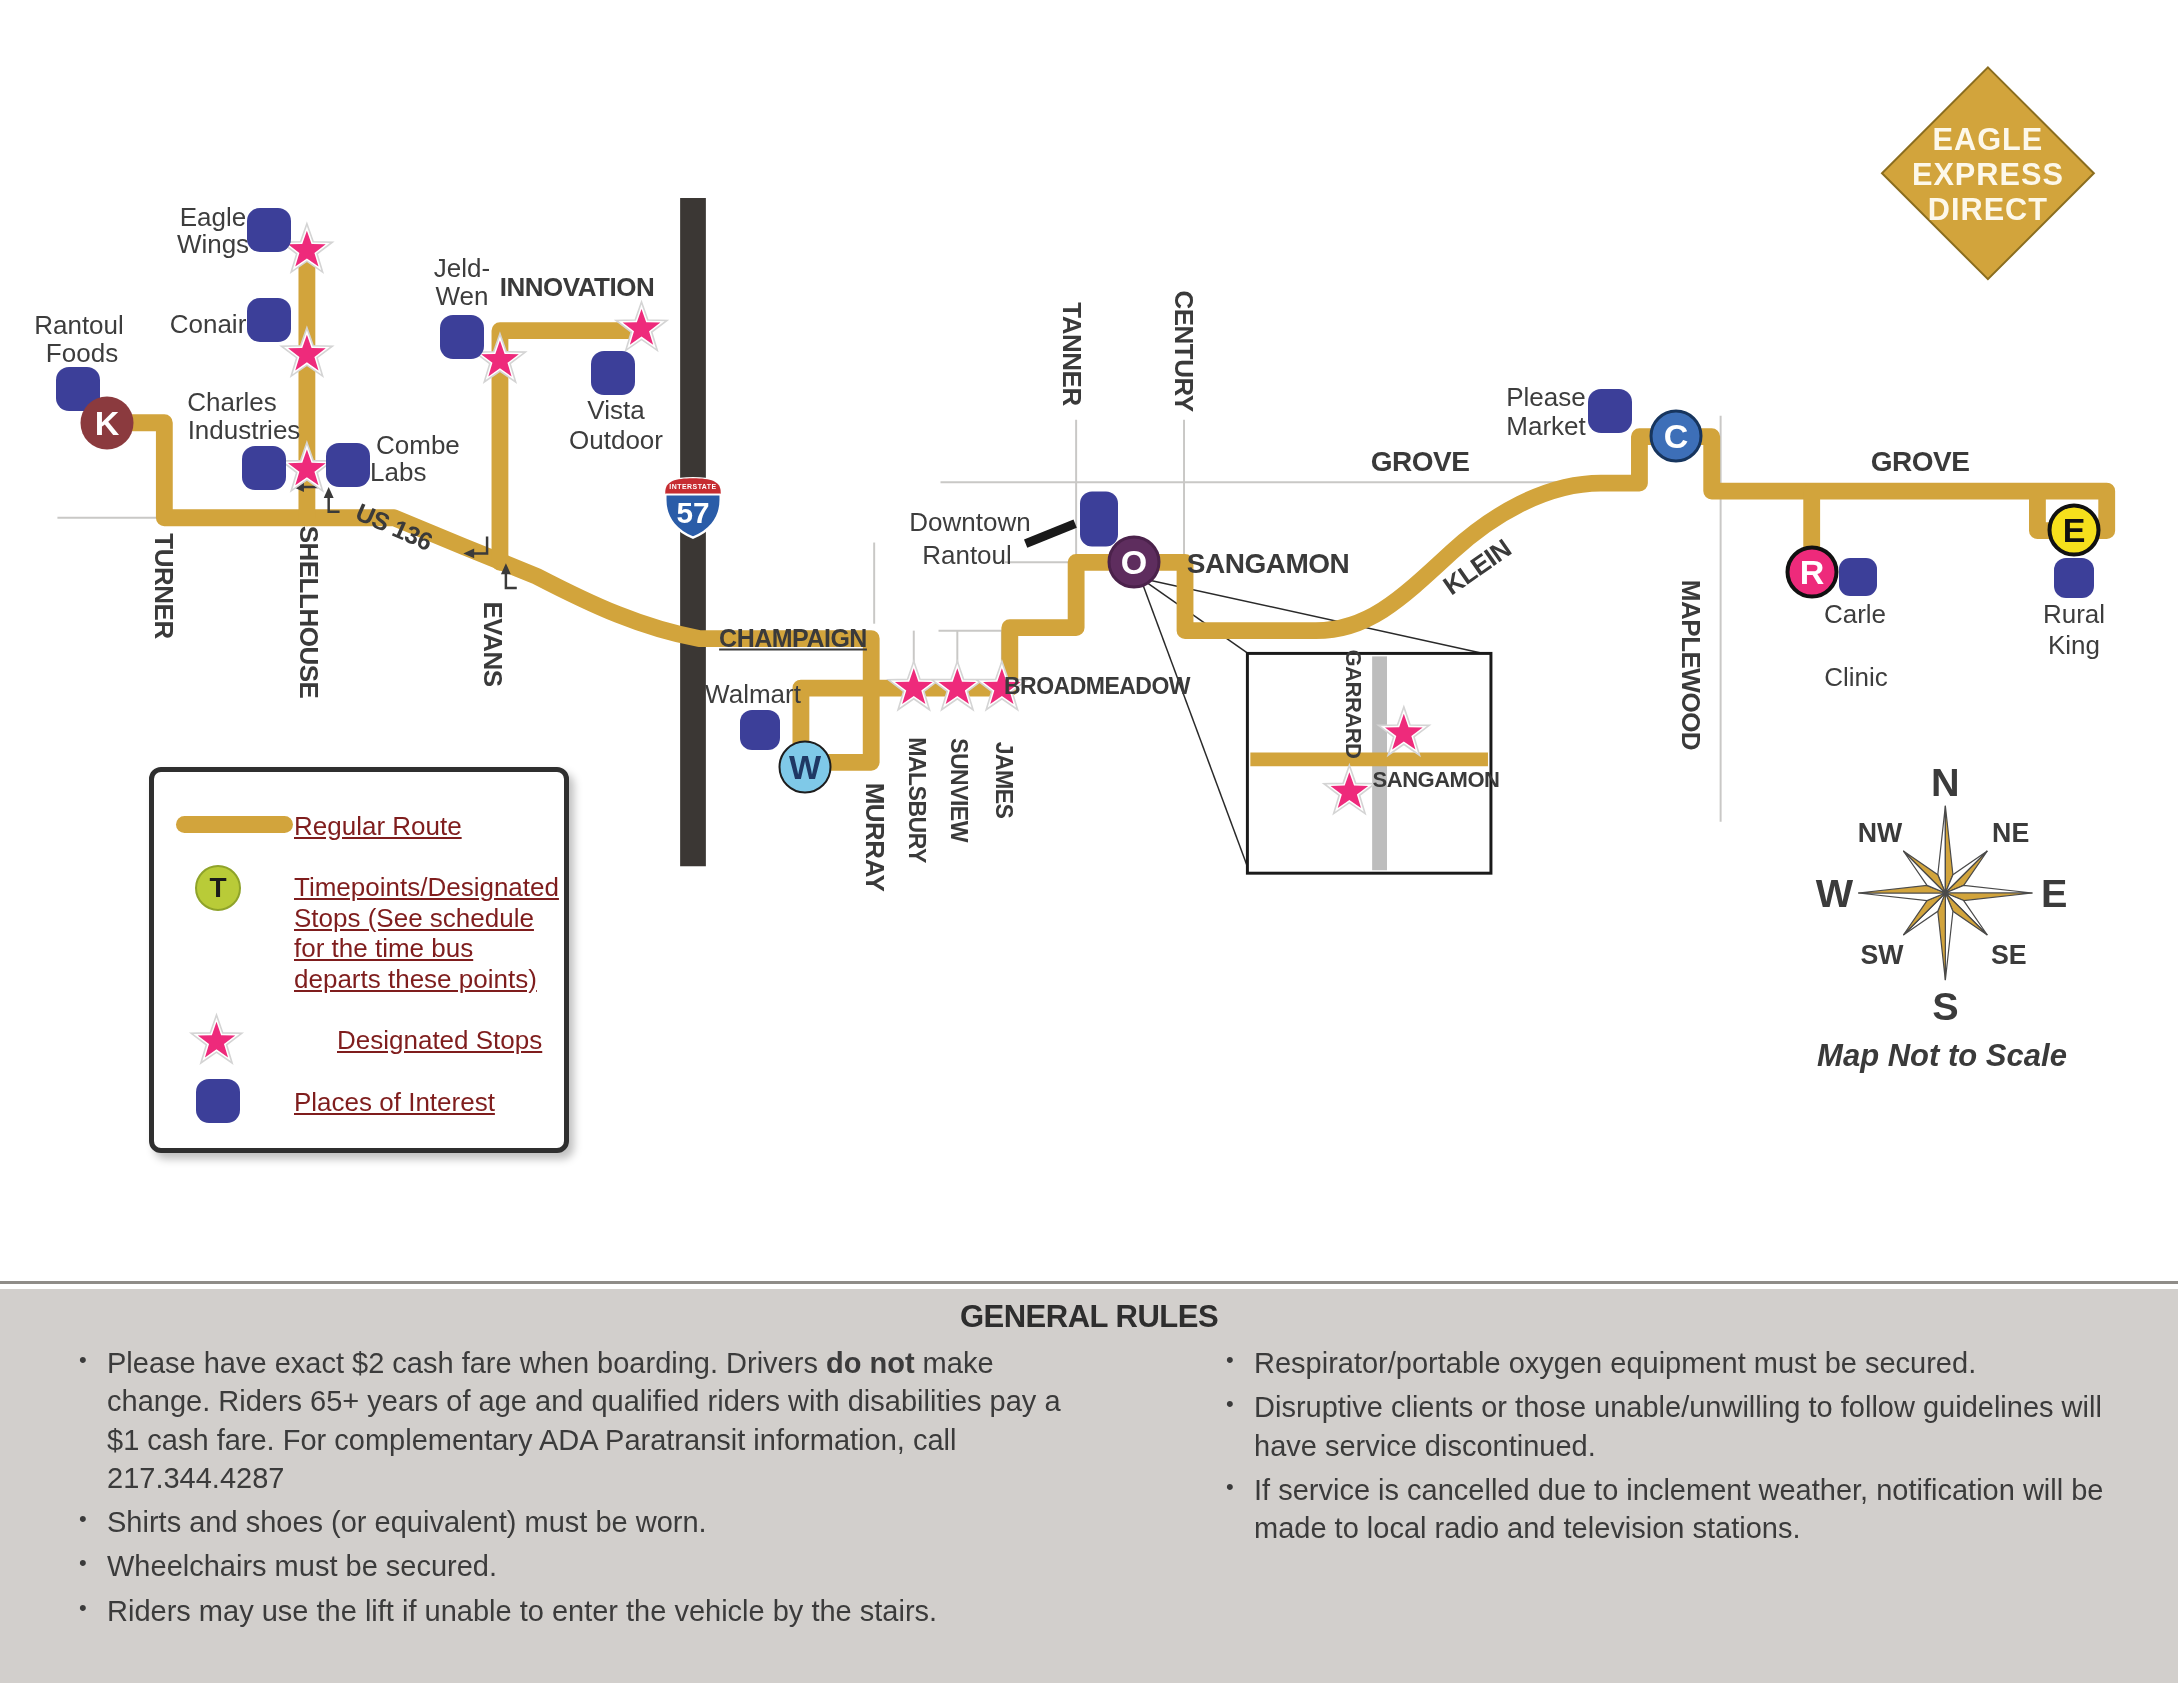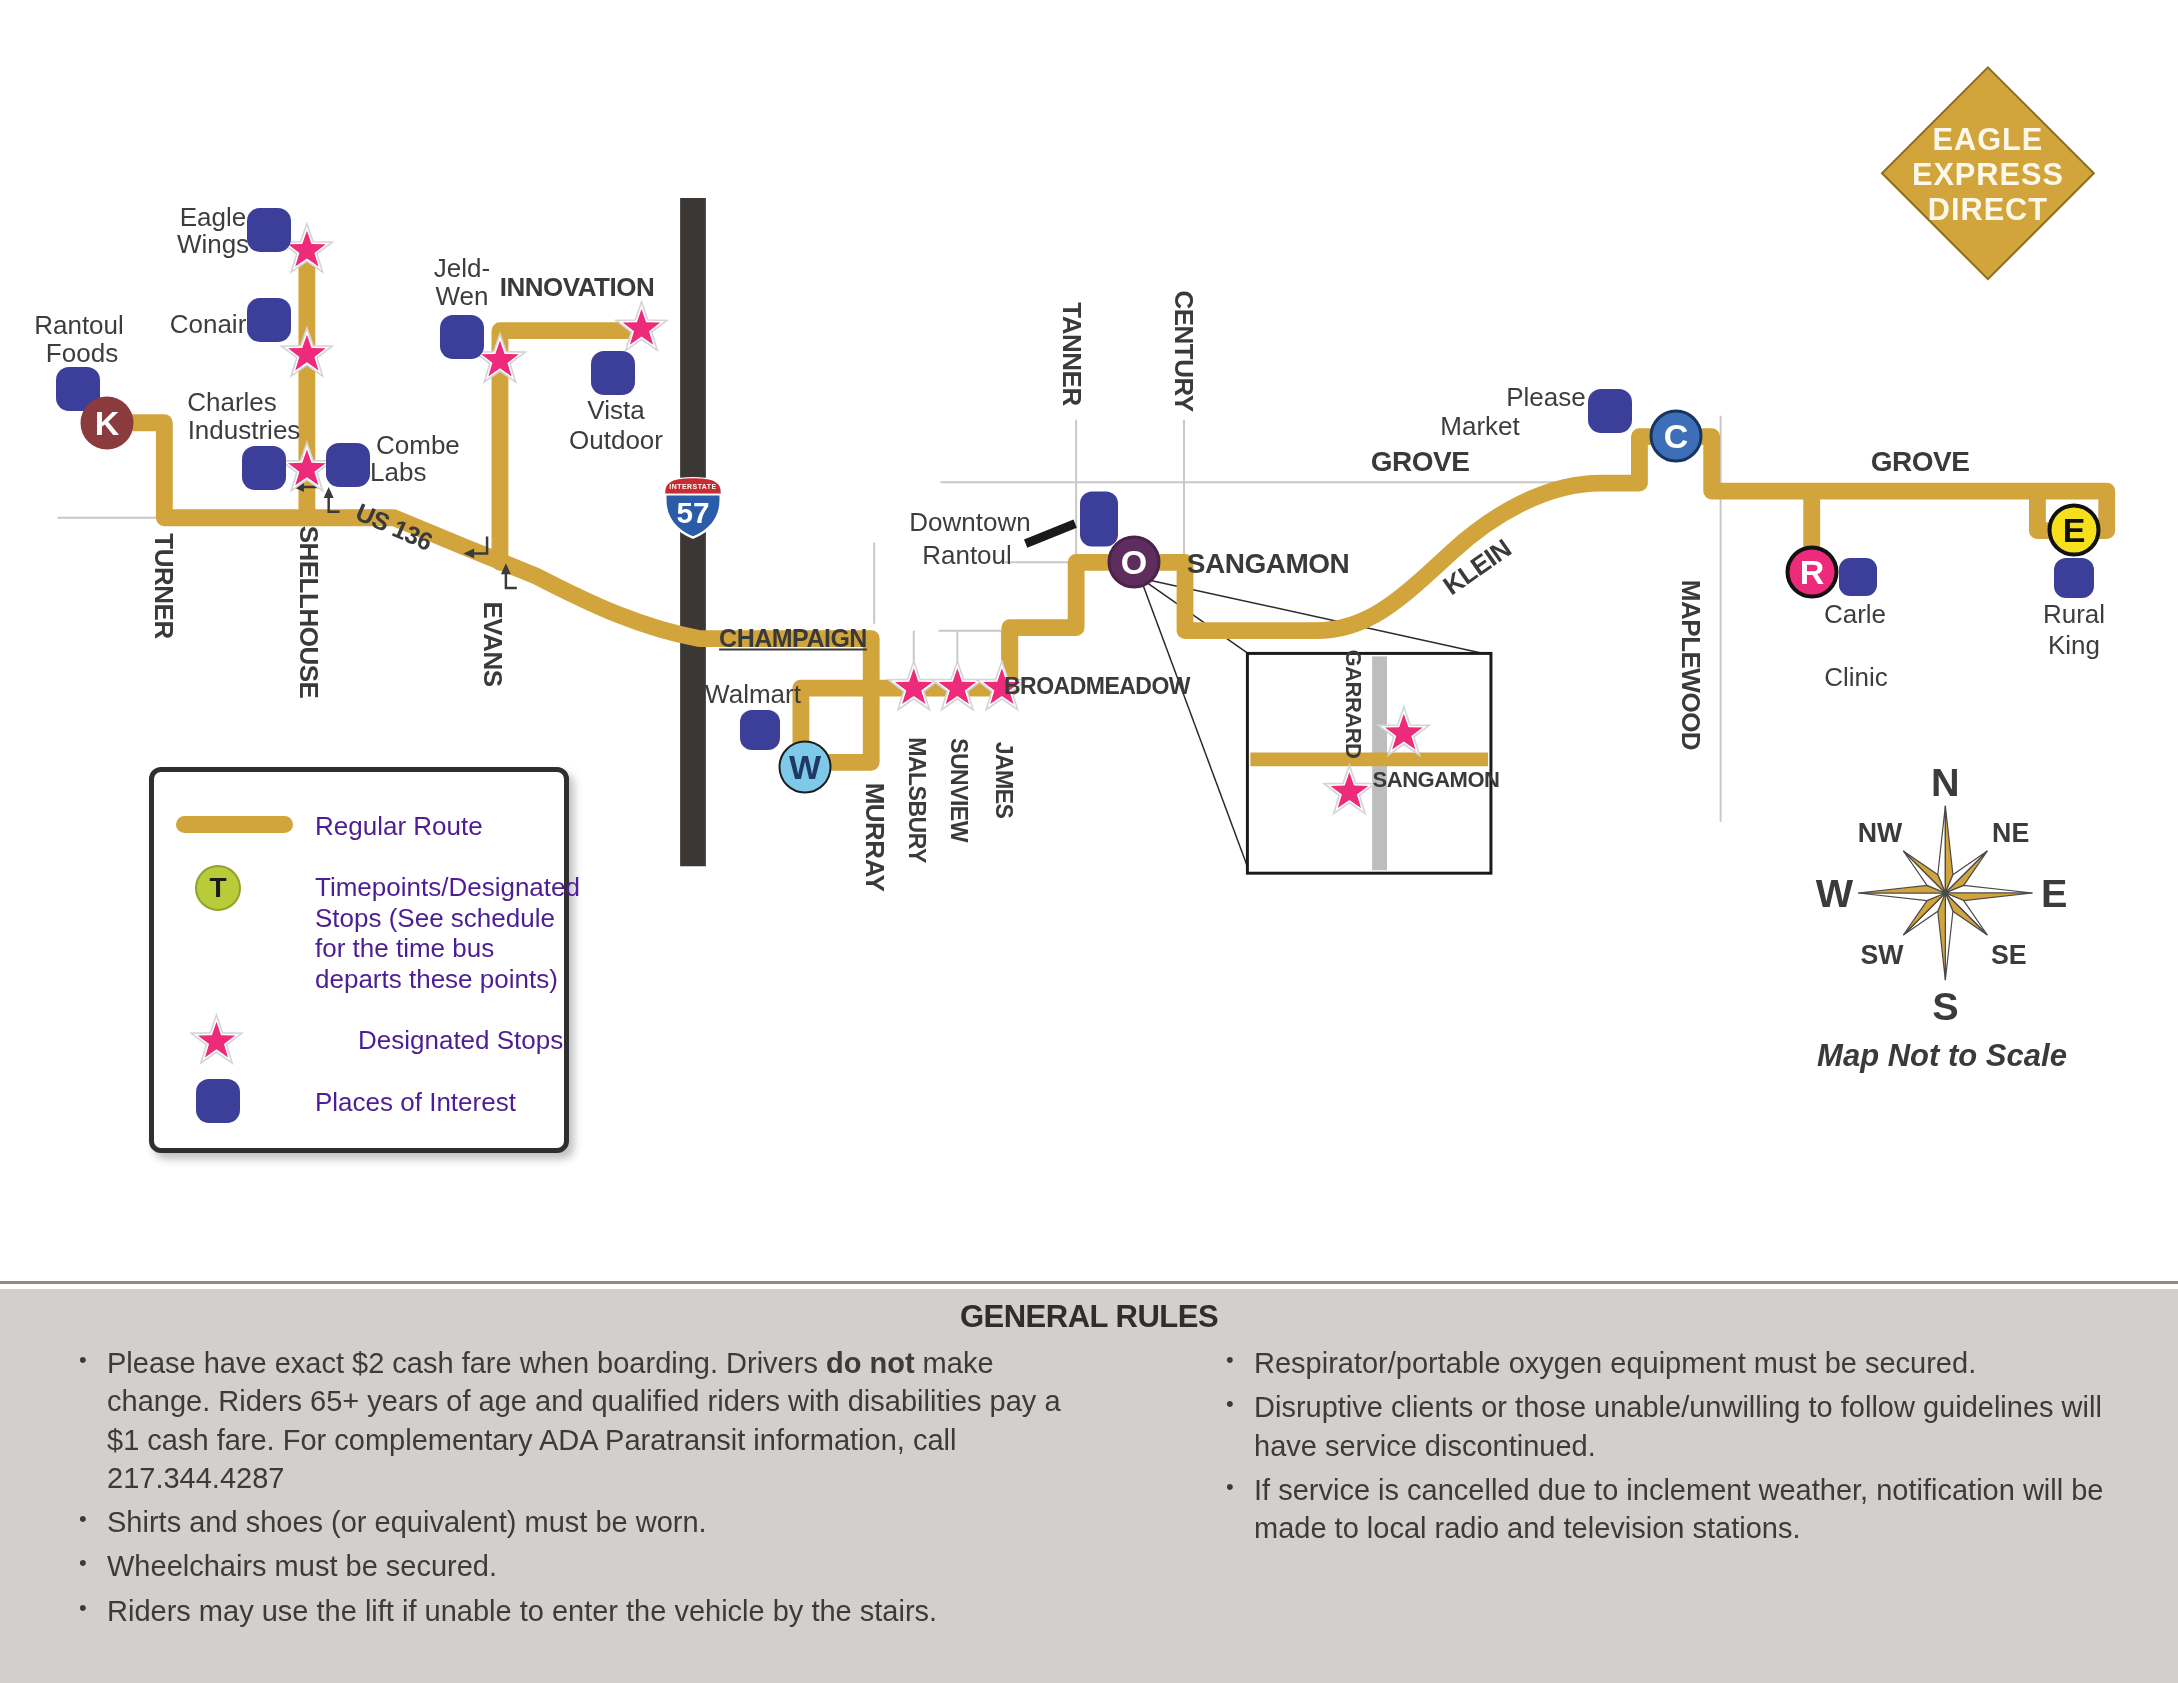--- a/index.html
+++ b/index.html
@@ -37,21 +37,21 @@
   
   #legend{position:absolute;left:149px;top:767px;width:420px;height:386px;background:#fff;
           border:5px solid #2f2f2f;border-radius:12px;box-shadow:5px 6px 8px rgba(0,0,0,.25);
           box-sizing:border-box;}
   #legend .swatch-route{position:absolute;left:22px;top:44px;width:117px;height:17px;
           border-radius:9px;background:#D2A43C;}
   #legend .t-circle{position:absolute;left:41px;top:93px;width:46px;height:46px;border-radius:50%;
           background:#B9CB38;border:2px solid #8fa32a;box-sizing:border-box;color:#1a1a1a;
           display:flex;align-items:center;justify-content:center;font-weight:700;font-size:28px;}
   #legend .poi{position:absolute;left:42px;top:307px;transform:none;}
-  #legend .ltxt{position:absolute;left:161px;font-size:26px;color:#4c1d95;line-height:1.18;}
+  #legend .ltxt{position:absolute;left:140px;font-size:26px;color:#7f1d1d;line-height:1.18;text-decoration:underline;}
   #legend .star-holder{position:absolute;left:33px;top:240px;}
 
   
   #panel-line{position:absolute;left:0;top:1281px;width:2178px;height:3px;background:#8f8c88;}
   #rules-panel{position:absolute;left:0;top:1289px;width:2178px;height:394px;background:#D2CFCC;}
   #rules-title{position:absolute;left:1089px;top:1299px;transform:translateX(-50%);
                font-size:31px;font-weight:700;color:#2e2e2e;letter-spacing:-0.5px;}
   .rules-col{position:absolute;top:1344px;margin:0;padding:0;list-style:none;
              font-size:29px;color:#3b3b3b;line-height:1.32;}
   #rules-left{left:69px;width:1000px;}
@@ -217,21 +217,21 @@
   <div class="lbl-l" style="left:376px;top:445px;">Combe</div>
   <div class="lbl-l" style="left:370px;top:472px;">Labs</div>
   <div class="lbl" style="left:462px;top:268px;">Jeld-</div>
   <div class="lbl" style="left:462px;top:296px;">Wen</div>
   <div class="lbl" style="left:616px;top:410px;">Vista</div>
   <div class="lbl" style="left:616px;top:440px;">Outdoor</div>
   <div class="lbl" style="left:753px;top:694px;">Walmart</div>
   <div class="lbl" style="left:970px;top:522px;">Downtown</div>
   <div class="lbl" style="left:967px;top:555px;">Rantoul</div>
   <div class="lbl" style="left:1546px;top:397px;">Please</div>
-  <div class="lbl" style="left:1480px;top:426px;">Market</div>
+  <div class="lbl" style="left:1546px;top:426px;">Market</div>
   <div class="lbl" style="left:1855px;top:614px;">Carle</div>
   <div class="lbl" style="left:1856px;top:645px;margin-top:32px;">Clinic</div>
   <div class="lbl" style="left:2074px;top:614px;">Rural</div>
   <div class="lbl" style="left:2074px;top:645px;">King</div>
 
   <div class="poi" style="left:269px;top:230px;"></div>
   <div class="poi" style="left:269px;top:320px;"></div>
   <div class="poi" style="left:78px;top:389px;"></div>
   <div class="poi" style="left:264px;top:468px;"></div>
   <div class="poi" style="left:348px;top:465px;"></div>

